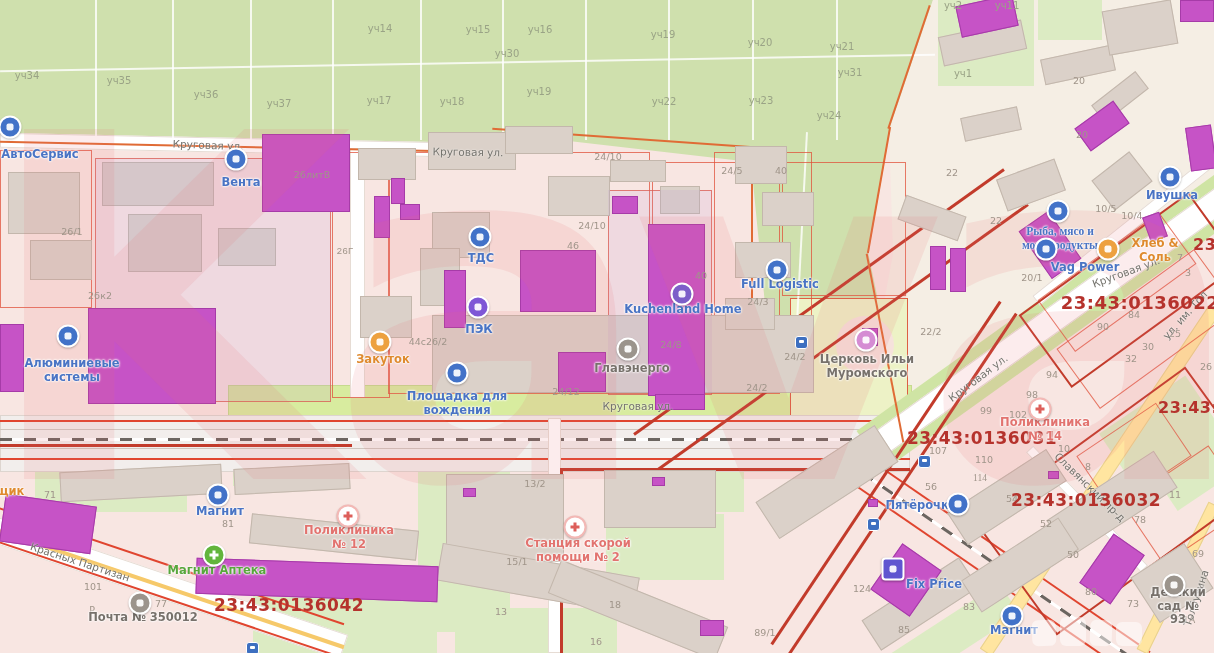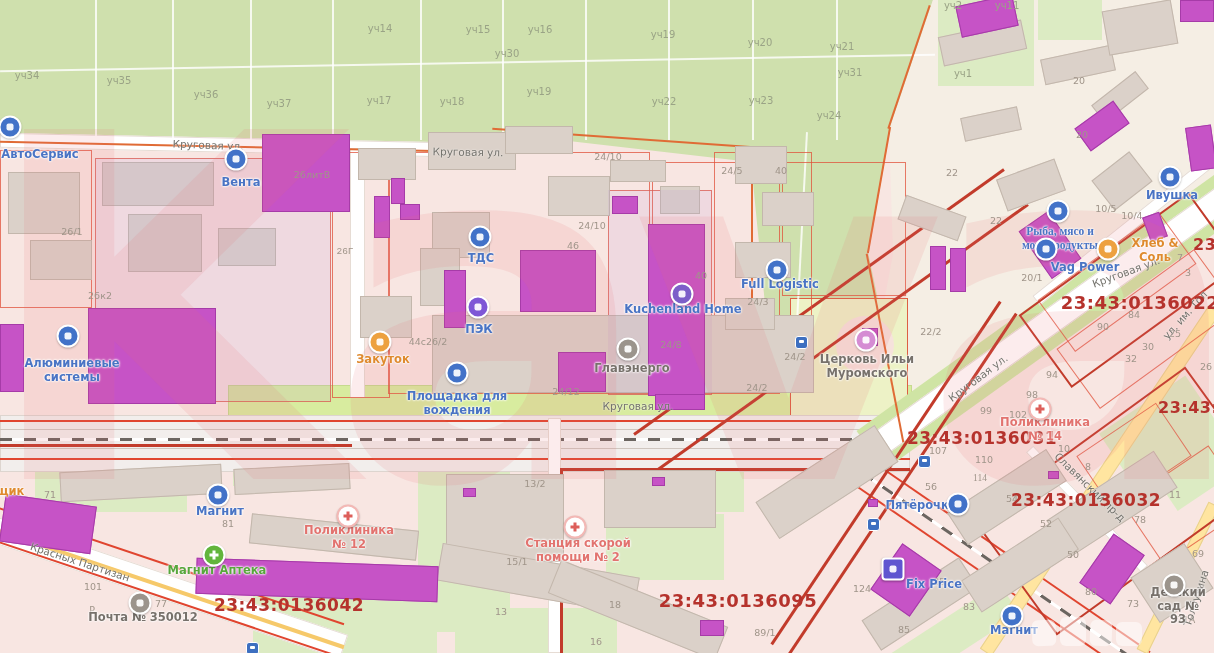--- a/index.html
+++ b/index.html
@@ -317,21 +317,20 @@
       <div class="lbl street" style="left: 978px; top: 378px; transform: translate(-50%, -50%) rotate(-37deg);">Круговая ул.</div>
       <div class="lbl street" style="left: 1126px; top: 272px; transform: translate(-50%, -50%) rotate(-20deg);">Круговая ул.</div>
       <div class="lbl street" style="left: 1185px; top: 315px; transform: translate(-50%, -50%) rotate(-48deg);">ул. им. Тол</div>
       <div class="lbl street" style="left: 1196px; top: 598px; transform: translate(-50%, -50%) rotate(-72deg);">Толбухина</div>
       <div class="lbl street" style="left: 80px; top: 562px; transform: translate(-50%, -50%) rotate(18deg);">Красных Партизан</div>
       <div class="lbl street" style="left: 1090px; top: 487px; transform: translate(-50%, -50%) rotate(44deg);">Славянский пр-д</div>
       <div class="lbl cad" style="left: 1140px; top: 303px; font-size: 18px;">23:43:0136022</div>
       <div class="lbl cad" style="left: 982px; top: 438px; font-size: 17px;">23:43:0136031</div>
       <div class="lbl cad" style="left: 1086px; top: 500px; font-size: 17px;">23:43:0136032</div>
       <div class="lbl cad" style="left: 289px; top: 605px; font-size: 17px;">23:43:0136042</div>
-      <div class="lbl cad" style="left: 738px; top: 601px; font-size: 18px;">23:43:0136095</div>
       <div class="lbl cad" style="left: 1193px; top: 245px; font-size: 16px; transform: translate(0px, -50%);">23:43:013</div>
       <div class="lbl cad" style="left: 1158px; top: 408px; font-size: 16px; transform: translate(0px, -50%);">23:43:013</div>
       <div class="lbl poi c-blue" style="left: 40px; top: 155px;">АвтоСервис</div>
       <div class="lbl poi c-blue" style="left: 241px; top: 183px;">Вента</div>
       <div class="lbl poi c-blue" style="left: 481px; top: 259px;">ТДС</div>
       <div class="lbl poi c-blue" style="left: 479px; top: 330px;">ПЭК</div>
       <div class="lbl poi c-blue" style="left: 72px; top: 371px;">Алюминиевые
 системы</div>
       <div class="lbl poi c-gray" style="left: 632px; top: 369px;">Главэнерго</div>
       <div class="lbl poi c-orange" style="left: 383px; top: 360px;">Закуток</div>

